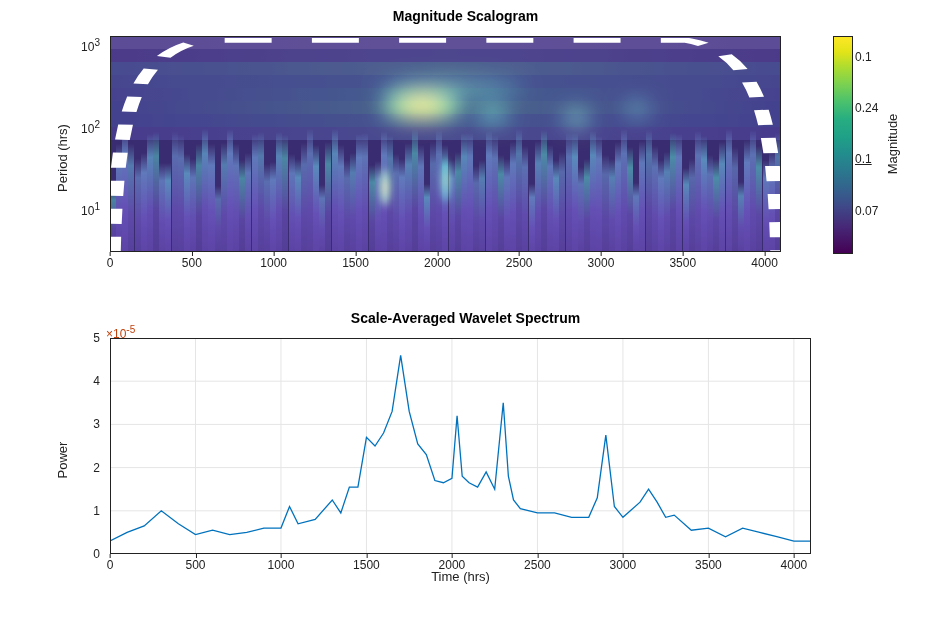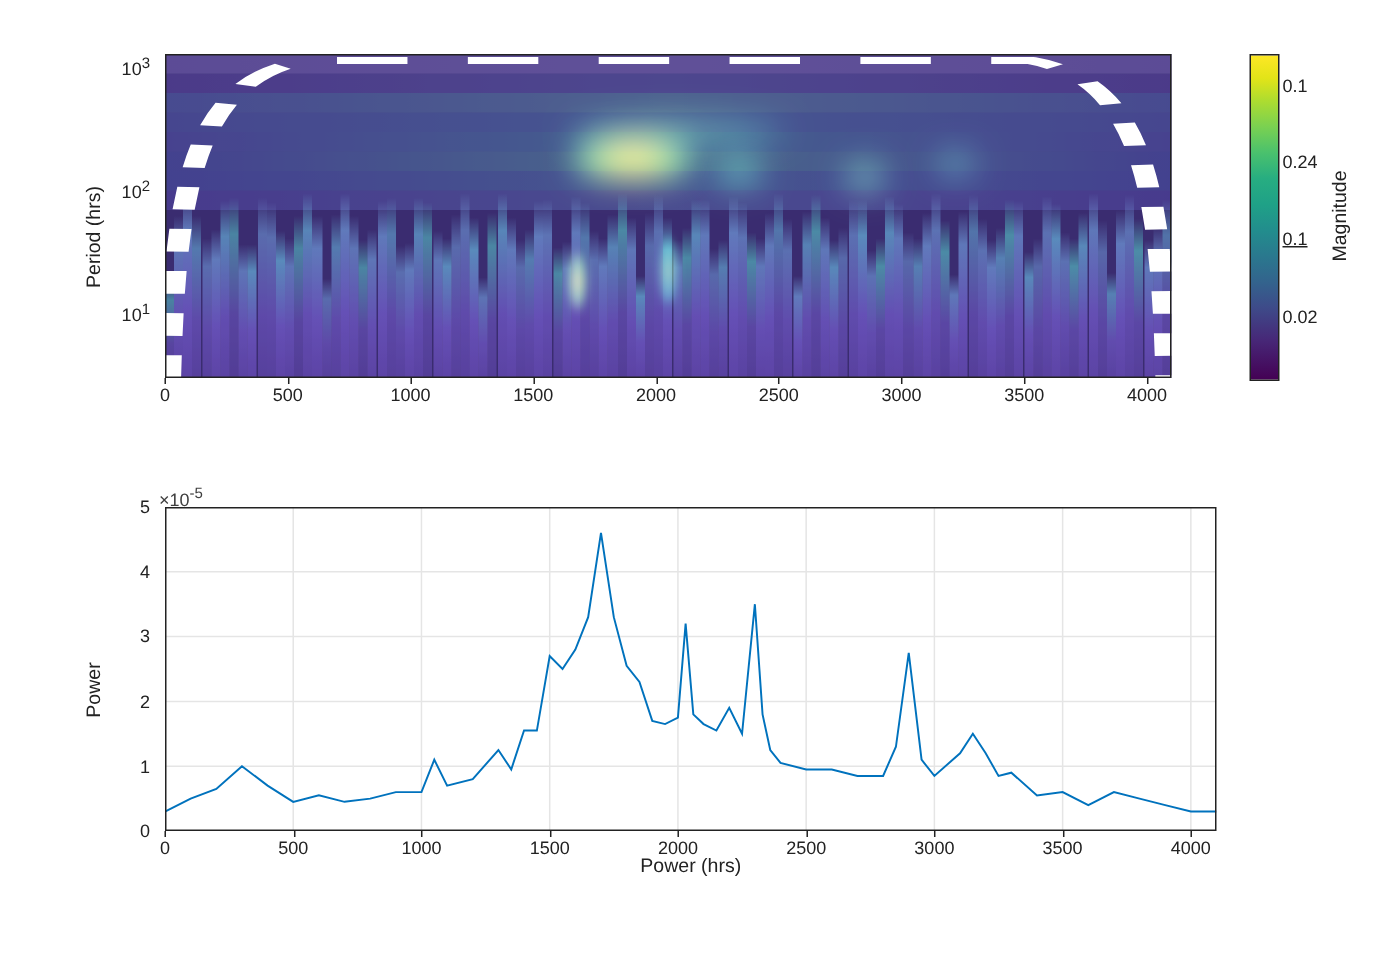--- a/index.html
+++ b/index.html
@@ -89,21 +89,21 @@
     left: 0; right: 0;
     text-align: center;
     font-size: 13px;
     color: #222;
   }
   .exp {
     position: absolute;
     top: -14px;
     left: -4px;
     font-size: 12px;
-    color: #404040;
+    color: #c2410c;
   }
   
   .grid line { stroke: #e5e5e5; stroke-width: 1; }
   .line-plot path { fill: none; stroke: #0072bd; stroke-width: 1.3; }
   
   .cone { stroke: #fff; stroke-width: 2.2; stroke-dasharray: 7 6; fill: none; }
   
   .cbar-wrap {
     position: absolute;
     right: 40px;
@@ -169,20 +169,21 @@
     z-index: 4;
     mix-blend-mode: screen;
   }
 </style>
 </head>
 <body>
 
 <div class="fig">
 
   <div class="panel top">
+    <div class="title">Magnitude Scalogram</div>
     <div class="ylabel">Period (hrs)</div>
 
     <div class="plot-area" id="top-plot">
 
       <div class="sband" style="top:0%;  background:linear-gradient(90deg,#6c5fa7,#7a6db4,#6c5fa7);"></div>
       <div class="sband" style="top:6%;  background:linear-gradient(90deg,#372a6e,#3d5287,#372a6e);"></div>
       <div class="sband" style="top:12%; background:linear-gradient(90deg,#2a5a8d,#3fa38a,#2a5a8d);"></div>
       <div class="sband" style="top:18%; background:linear-gradient(90deg,#274f8b,#27808e,#274f8b);"></div>
       <div class="sband" style="top:24%; background:linear-gradient(90deg,#2a4289,#1f9e89,#2a4289);"></div>
       <div class="sband" style="top:30%; background:linear-gradient(90deg,#1e3e88,#32b67a,#1e3e88);"></div>
@@ -325,28 +326,29 @@
         <div class="xtick" style="left: 85.3659%;">3500</div>
         <div class="xtick" style="left: 97.561%;">4000</div>
         <div class="ytick" style="top: 80.1701%;">10<sup>1</sup></div>
         <div class="ytick" style="top: 42.2457%;">10<sup>2</sup></div>
         <div class="ytick" style="top: 4.32124%;">10<sup>3</sup></div>
       </div>
 
     <div class="cbar-wrap">
       <div class="cbar"></div>
       <div class="cblabel">Magnitude</div>
-    <div class="cbtick" style="top: 80.9524%;">0.02</div>
+    <div class="cbtick" style="top: 80.9524%;">0.07</div>
         <div class="cbtick" style="top: 57.1429%; text-decoration: underline;">0.1</div>
         <div class="cbtick" style="top: 33.3333%;">0.24</div>
         <div class="cbtick" style="top: 9.52381%;">0.1</div>
       </div>
   </div>
 
   <div class="panel bottom">
+    <div class="title">Scale-Averaged Wavelet Spectrum</div>
     <div class="ylabel">Power</div>
 
     <div class="plot-area" id="bot-plot">
       <div class="exp">×10<sup>-5</sup></div>
       <svg id="bot-svg" style="position:absolute;inset:0;width:100%;height:100%;" viewBox="0 0 100 100" preserveAspectRatio="none">
         <g class="grid" id="bot-grid">
             <line x1="0" x2="0" y1="0" y2="100" vector-effect="non-scaling-stroke"></line>
             <line x1="12.195121951219512" x2="12.195121951219512" y1="0" y2="100" vector-effect="non-scaling-stroke"></line>
             <line x1="24.390243902439025" x2="24.390243902439025" y1="0" y2="100" vector-effect="non-scaling-stroke"></line>
             <line x1="36.58536585365854" x2="36.58536585365854" y1="0" y2="100" vector-effect="non-scaling-stroke"></line>
@@ -360,21 +362,21 @@
             <line x1="0" x2="100" y1="60" y2="60" vector-effect="non-scaling-stroke"></line>
             <line x1="0" x2="100" y1="40" y2="40" vector-effect="non-scaling-stroke"></line>
             <line x1="0" x2="100" y1="19.999999999999996" y2="19.999999999999996" vector-effect="non-scaling-stroke"></line>
             <line x1="0" x2="100" y1="0" y2="0" vector-effect="non-scaling-stroke"></line>
           </g>
         <g class="line-plot">
             <path id="bot-path" vector-effect="non-scaling-stroke" d="M0.000 94.000 L2.439 90.000 L4.878 87.000 L7.317 80.000 L9.756 86.000 L12.195 91.000 L14.634 89.000 L17.073 91.000 L19.512 90.000 L21.951 88.000 L24.390 88.000 L25.610 78.000 L26.829 86.000 L29.268 84.000 L31.707 75.000 L32.927 81.000 L34.146 69.000 L35.366 69.000 L36.585 46.000 L37.805 50.000 L39.024 44.000 L40.244 34.000 L41.463 8.000 L42.683 34.000 L43.902 49.000 L45.122 54.000 L46.341 66.000 L47.561 67.000 L48.780 65.000 L49.512 36.000 L50.244 64.000 L51.220 67.000 L52.439 69.000 L53.659 62.000 L54.878 70.000 L56.098 30.000 L56.829 64.000 L57.561 75.000 L58.537 79.000 L60.976 81.000 L63.415 81.000 L65.854 83.000 L68.293 83.000 L69.512 74.000 L70.732 45.000 L71.951 78.000 L73.171 83.000 L75.610 76.000 L76.829 70.000 L78.049 76.000 L79.268 83.000 L80.488 82.000 L82.927 89.000 L85.366 88.000 L87.805 92.000 L90.244 88.000 L92.683 90.000 L95.122 92.000 L97.561 94.000 L100.000 94.000 "></path>
           </g>
       </svg>
       <div class="axbox"></div>
-      <div class="xlabel">Power (hrs)</div>
+      <div class="xlabel">Time (hrs)</div>
     <div class="xtick" style="left: 0%;">0</div>
         <div class="xtick" style="left: 12.1951%;">500</div>
         <div class="xtick" style="left: 24.3902%;">1000</div>
         <div class="xtick" style="left: 36.5854%;">1500</div>
         <div class="xtick" style="left: 48.7805%;">2000</div>
         <div class="xtick" style="left: 60.9756%;">2500</div>
         <div class="xtick" style="left: 73.1707%;">3000</div>
         <div class="xtick" style="left: 85.3659%;">3500</div>
         <div class="xtick" style="left: 97.561%;">4000</div>
         <div class="ytick" style="top: 100%;">0</div>

